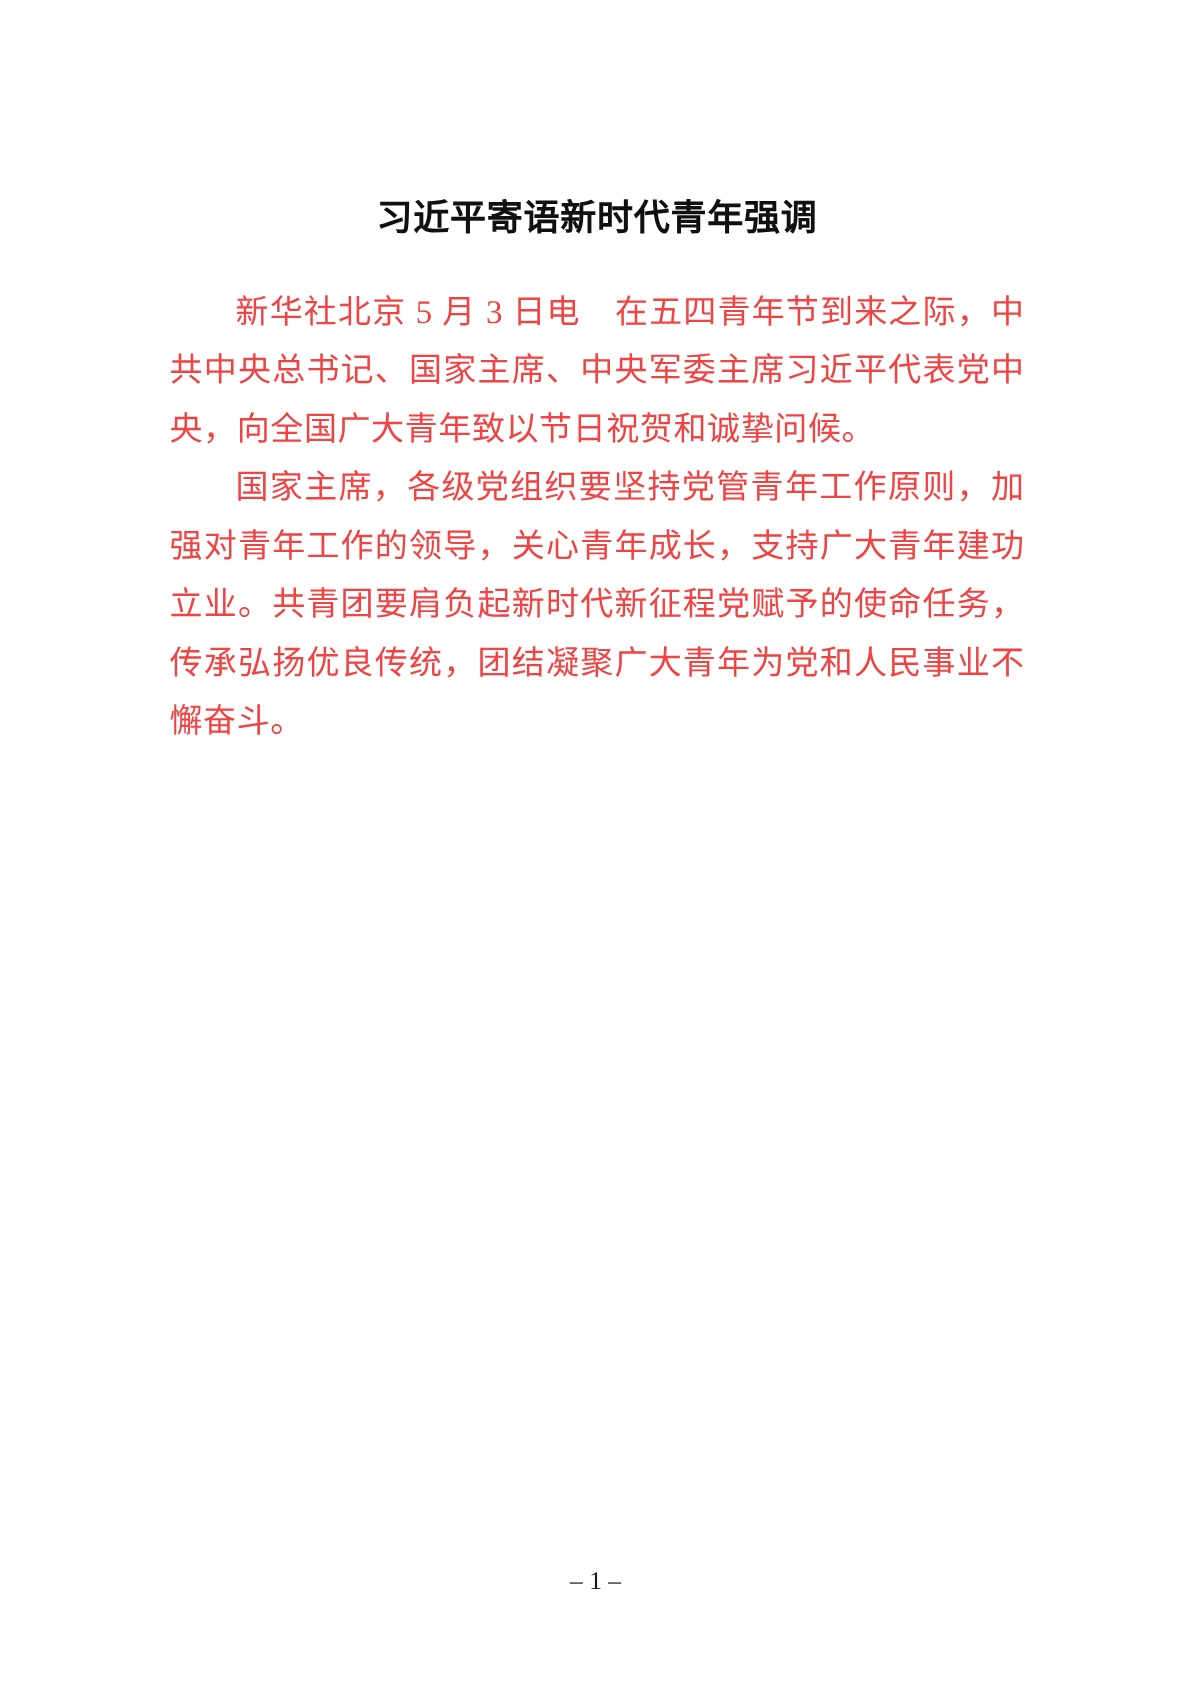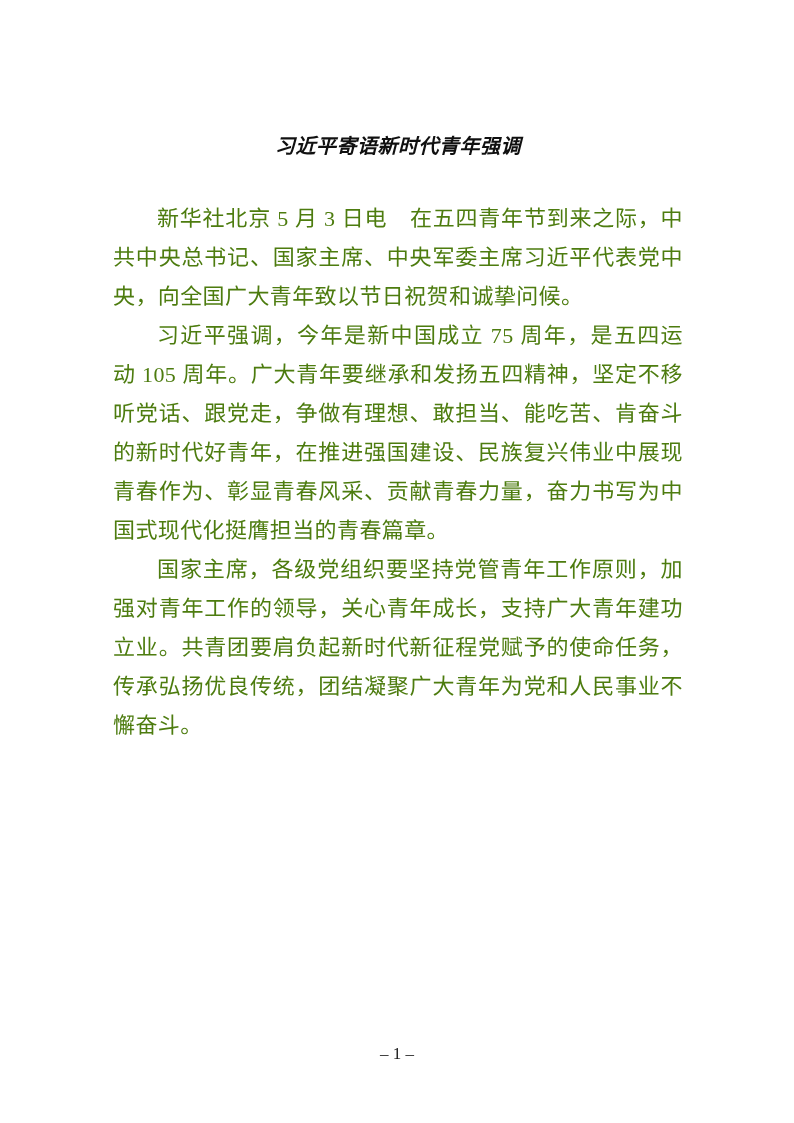--- a/index.html
+++ b/index.html
@@ -14,33 +14,32 @@
     background: #ffffff;
     box-sizing: border-box;
     padding: 122px 111px 0 113px;
     overflow: hidden;
     font-family: "Liberation Serif", "DejaVu Serif", serif;
   }
   .doc-title {
     text-align: center;
   }
   .title-line {
-    font-size: 20px;
+    font-size: 24px;
     font-weight: 700;
     line-height: 48px;
     color: #101010;
     letter-spacing: 0.5px;
     white-space: nowrap;
-    font-style: italic;
   }
   .doc-body {
-    margin-top: 29px;
+    margin-top: 18px;
     font-size: 22px;
     line-height: 39px;
-    color: #4d7c0f;
+    color: #ef4444;
     text-align: justify;
     text-justify: inter-character;
   }
   .doc-body p {
     margin: 0;
     padding: 0;
     text-indent: 2em;
     letter-spacing: 0.4px;
   }
   .page-footer {
@@ -58,21 +57,20 @@
 <body>
 
 <div class="page">
 
   <div class="doc-title">
     <div class="title-line">习近平寄语新时代青年强调</div>
   </div>
 
   <div class="doc-body">
     <p>新华社北京 5 月 3 日电　在五四青年节到来之际，中共中央总书记、国家主席、中央军委主席习近平代表党中央，向全国广大青年致以节日祝贺和诚挚问候。</p>
-    <p>习近平强调，今年是新中国成立 75 周年，是五四运动 105 周年。广大青年要继承和发扬五四精神，坚定不移听党话、跟党走，争做有理想、敢担当、能吃苦、肯奋斗的新时代好青年，在推进强国建设、民族复兴伟业中展现青春作为、彰显青春风采、贡献青春力量，奋力书写为中国式现代化挺膺担当的青春篇章。</p>
     <p>国家主席，各级党组织要坚持党管青年工作原则，加强对青年工作的领导，关心青年成长，支持广大青年建功立业。共青团要肩负起新时代新征程党赋予的使命任务，传承弘扬优良传统，团结凝聚广大青年为党和人民事业不懈奋斗。</p>
   </div>
 
   <div class="page-footer">
     <span>– 1 –</span>
   </div>
 
 </div>
 
 </body></html>

